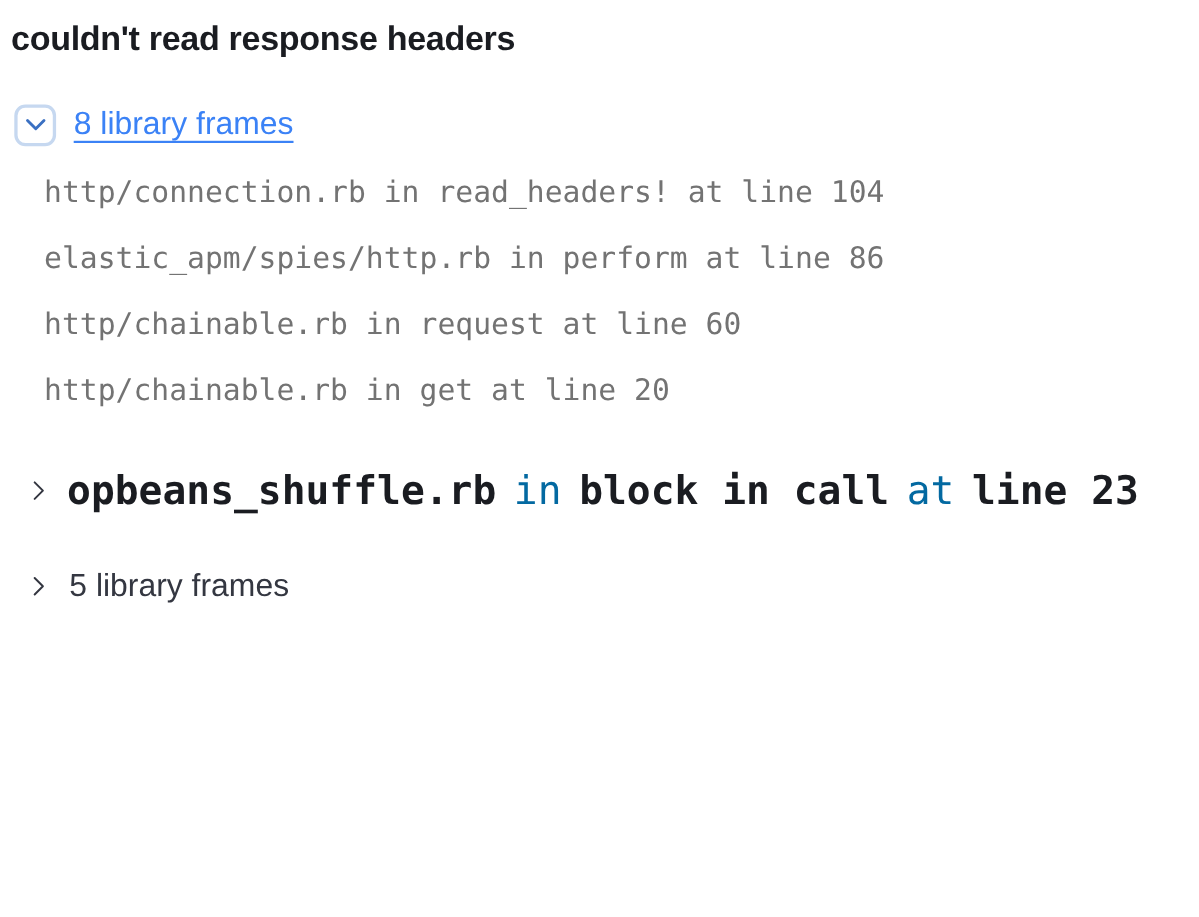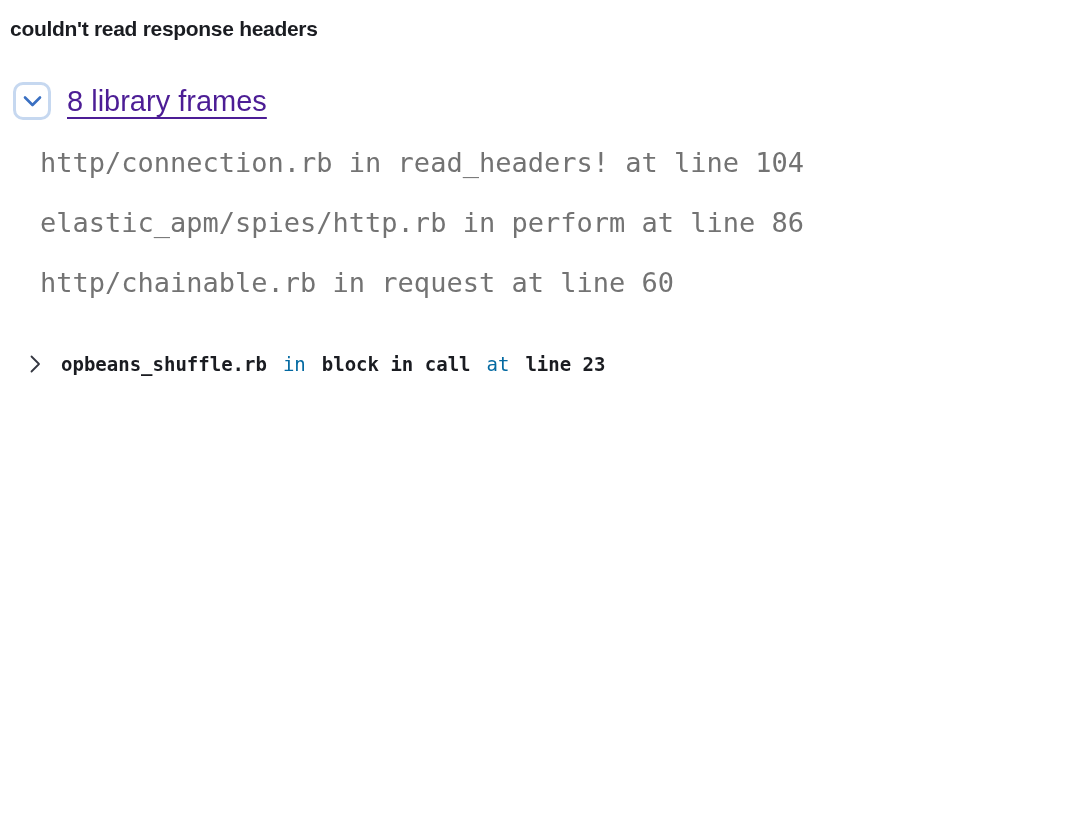--- a/index.html
+++ b/index.html
@@ -8,21 +8,21 @@
     width: 1090px;
     height: 834px;
     background: #ffffff;
     font-family: "Liberation Sans", sans-serif;
     overflow: hidden;
   }
   .wrap { padding-top: 8px; }
 
   .error-title {
     margin: 8px 0 0 10px;
-    font-size: 21px;
+    font-size: 31px;
     line-height: 1.25;
     font-weight: 700;
     letter-spacing: -0.3px;
     color: #1a1c21;
   }
 
   .accordion-header {
     display: flex;
     align-items: center;
     gap: 16px;
@@ -35,21 +35,21 @@
     border: 3px solid #c6d8f0;
     border-radius: 10px;
     display: flex;
     align-items: center;
     justify-content: center;
     cursor: pointer;
     padding: 0;
   }
   .accordion-link {
     font-size: 29px;
-    color: #4c1d95;
+    color: #3b82f6;
     text-decoration: underline;
     text-decoration-thickness: 2px;
     text-underline-offset: 6px;
     cursor: pointer;
   }
 
   .frames {
     margin: 13px 0 0 40px;
   }
   .lib-frame {
@@ -65,21 +65,21 @@
     align-items: center;
     gap: 15px;
     margin: 40px 0 0 24px;
     cursor: pointer;
   }
   .app-frame-text {
     display: flex;
     align-items: baseline;
     gap: 16px;
     font-family: "DejaVu Sans Mono", monospace;
-    font-size: 19px;
+    font-size: 36px;
   }
   .fm-dark { color: #1a1c21; font-weight: 700; }
   .fm-sub  { color: #0369a1; font-weight: 400; }
 
   .bottom-accordion {
     display: flex;
     align-items: center;
     gap: 17px;
     margin: 50px 0 0 24px;
     cursor: pointer;
@@ -106,31 +106,40 @@
         </svg>
       </span>
     </button>
     <a class="accordion-link">8 library frames</a>
   </div>
 
   <div class="frames">
     <div class="lib-frame">http/connection.rb in read_headers! at line 104</div>
     <div class="lib-frame">elastic_apm/spies/http.rb in perform at line 86</div>
     <div class="lib-frame">http/chainable.rb in request at line 60</div>
+    <div class="lib-frame">http/chainable.rb in get at line 20</div>
   </div>
 
   <div class="app-frame-row">
     <span>
       <svg width="22" height="22" viewBox="0 0 22 22">
         <polyline points="7.5,3.5 15,11 7.5,18.5" fill="none" stroke="#343741" stroke-width="1.8" stroke-linecap="round" stroke-linejoin="round"></polyline>
       </svg>
     </span>
     <span class="app-frame-text">
       <span class="fm-dark">opbeans_shuffle.rb</span>
       <span class="fm-sub">in</span>
       <span class="fm-dark">block in call</span>
       <span class="fm-sub">at</span>
       <span class="fm-dark">line 23</span>
     </span>
   </div>
 
+  <div class="bottom-accordion">
+    <span>
+      <svg width="22" height="22" viewBox="0 0 22 22">
+        <polyline points="7.5,3.5 15,11 7.5,18.5" fill="none" stroke="#343741" stroke-width="1.8" stroke-linecap="round" stroke-linejoin="round"></polyline>
+      </svg>
+    </span>
+    <span class="bottom-accordion-label">5 library frames</span>
+  </div>
 
 </div>
 
 </body></html>

